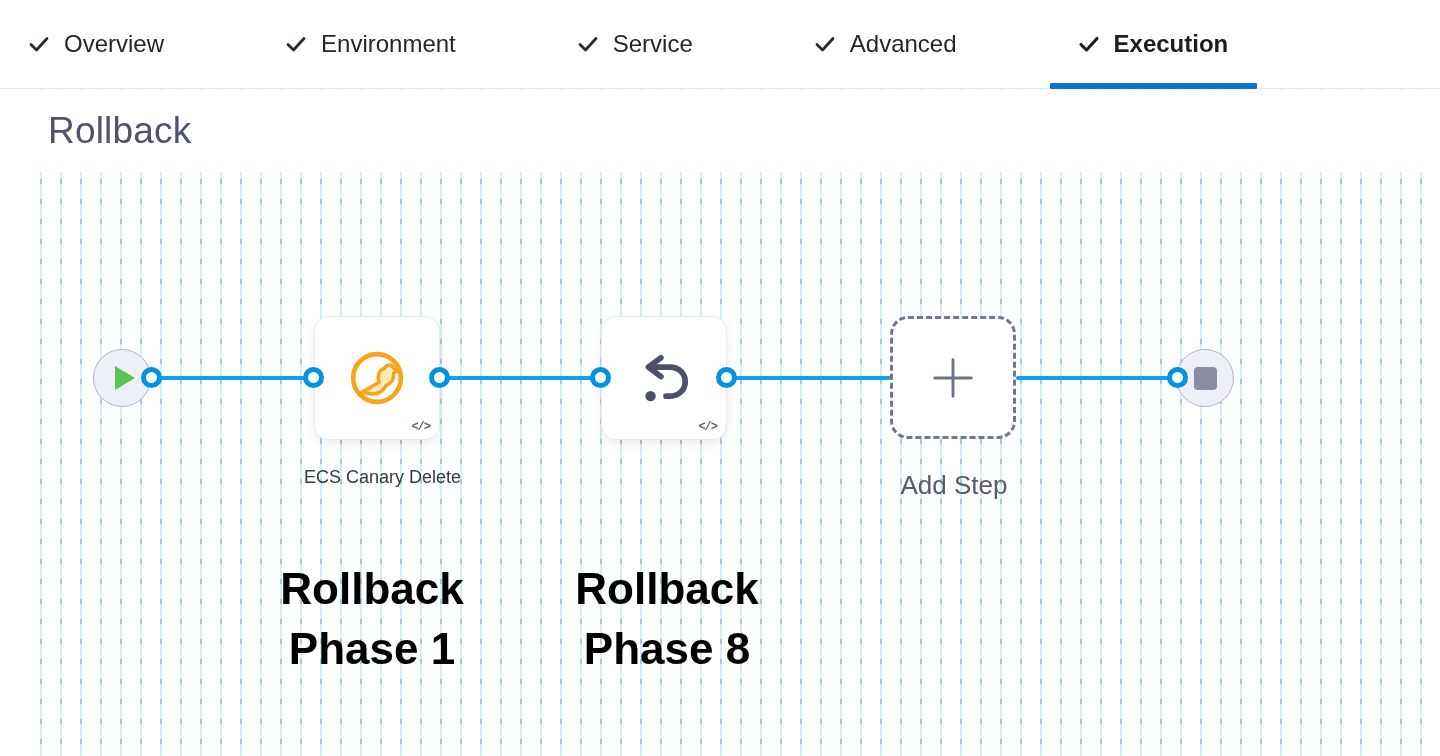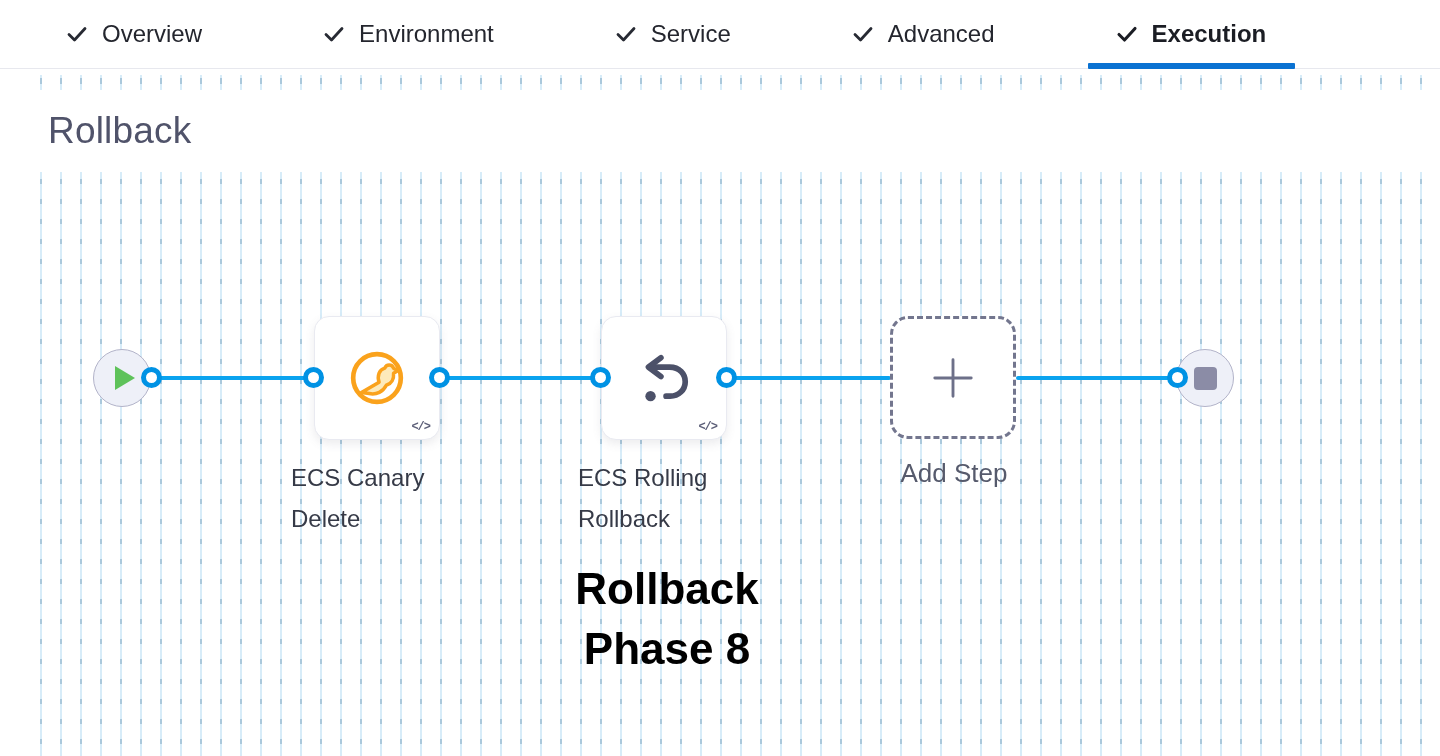--- a/index.html
+++ b/index.html
@@ -4,23 +4,23 @@
 <style>
   * { margin:0; padding:0; box-sizing:border-box; }
   html,body { background:#fff; }
   .app {
     position:relative; width:1440px; height:756px; overflow:hidden;
     background:#fff; font-family:"Liberation Sans", sans-serif;
   }
 
   
   .tabbar {
-    position:absolute; top:0; left:0; width:1440px; height:69px;
+    position:absolute; top:0; left:0; width:1440px; height:89px;
     background:#fff; border-bottom:1px solid #e7e8ee;
-    display:flex; align-items:center; gap:120px; padding-left:65px; z-index:5;
+    display:flex; align-items:center; gap:120px; padding-left:27px; z-index:5;
   }
   .tab {
     position:relative; height:100%; display:flex; align-items:center; gap:13px;
     font-size:24px; color:#24262e; cursor:pointer; white-space:nowrap;
   }
   .tab .check-ic { width:24px; height:24px; flex:0 0 auto; }
   .tab.active { font-weight:700; color:#1b1d24; }
   .tab.active::after {
     content:""; position:absolute; left:-27px; right:-29px; bottom:-1px;
     height:6px; background:#0b72d2; border-radius:1px;
@@ -71,24 +71,24 @@
     font-family:"Liberation Mono", monospace;
   }
   .add-step-box {
     position:absolute; top:241px; left:854px; width:126px; height:123px; z-index:2;
     background:#fff; border:3px dashed #73768e; border-radius:18px;
     display:flex; align-items:center; justify-content:center; cursor:pointer;
   }
 
   .step-label {
     position:absolute; top:382px; width:170px; z-index:2;
-    text-align:left; font-size:24px; line-height:41px; font-weight:500; color:#363a47;
+    text-align:right; font-size:18px; line-height:41px; font-weight:500; color:#363a47;
   }
   .add-step-label {
-    position:absolute; top:383px; left:833px; width:170px; z-index:2;
+    position:absolute; top:395px; left:833px; width:170px; z-index:2;
     text-align:center; font-size:26px; color:#565a6c;
   }
   .annotation {
     position:absolute; top:484px; width:260px; z-index:4;
     text-align:center; font-size:44px; line-height:60px; font-weight:700; color:#000;
   }
 </style>
 </head>
 <body>
 
@@ -172,19 +172,19 @@
       <svg width="46" height="46" viewBox="0 0 48 48" fill="none">
         <path d="M24 5 V43 M5 24 H43" stroke="#6d7089" stroke-width="3" stroke-linecap="round"></path>
       </svg>
     </div>
 
     <div class="terminal" style="left:1140px;">
       <span class="stop-square"></span>
     </div>
 
     <div class="step-label" style="left:255px;">ECS Canary Delete</div>
-    <div class="step-label" style="left:542px;">ECS Rolling Rollback</div>
     <div class="add-step-label">Add Step</div>
 
+    <div class="annotation" style="left:206px;">Rollback Phase 1</div>
     <div class="annotation" style="left:501px;">Rollback Phase 8</div>
 
   </div>
 </div>
 
 </body></html>

